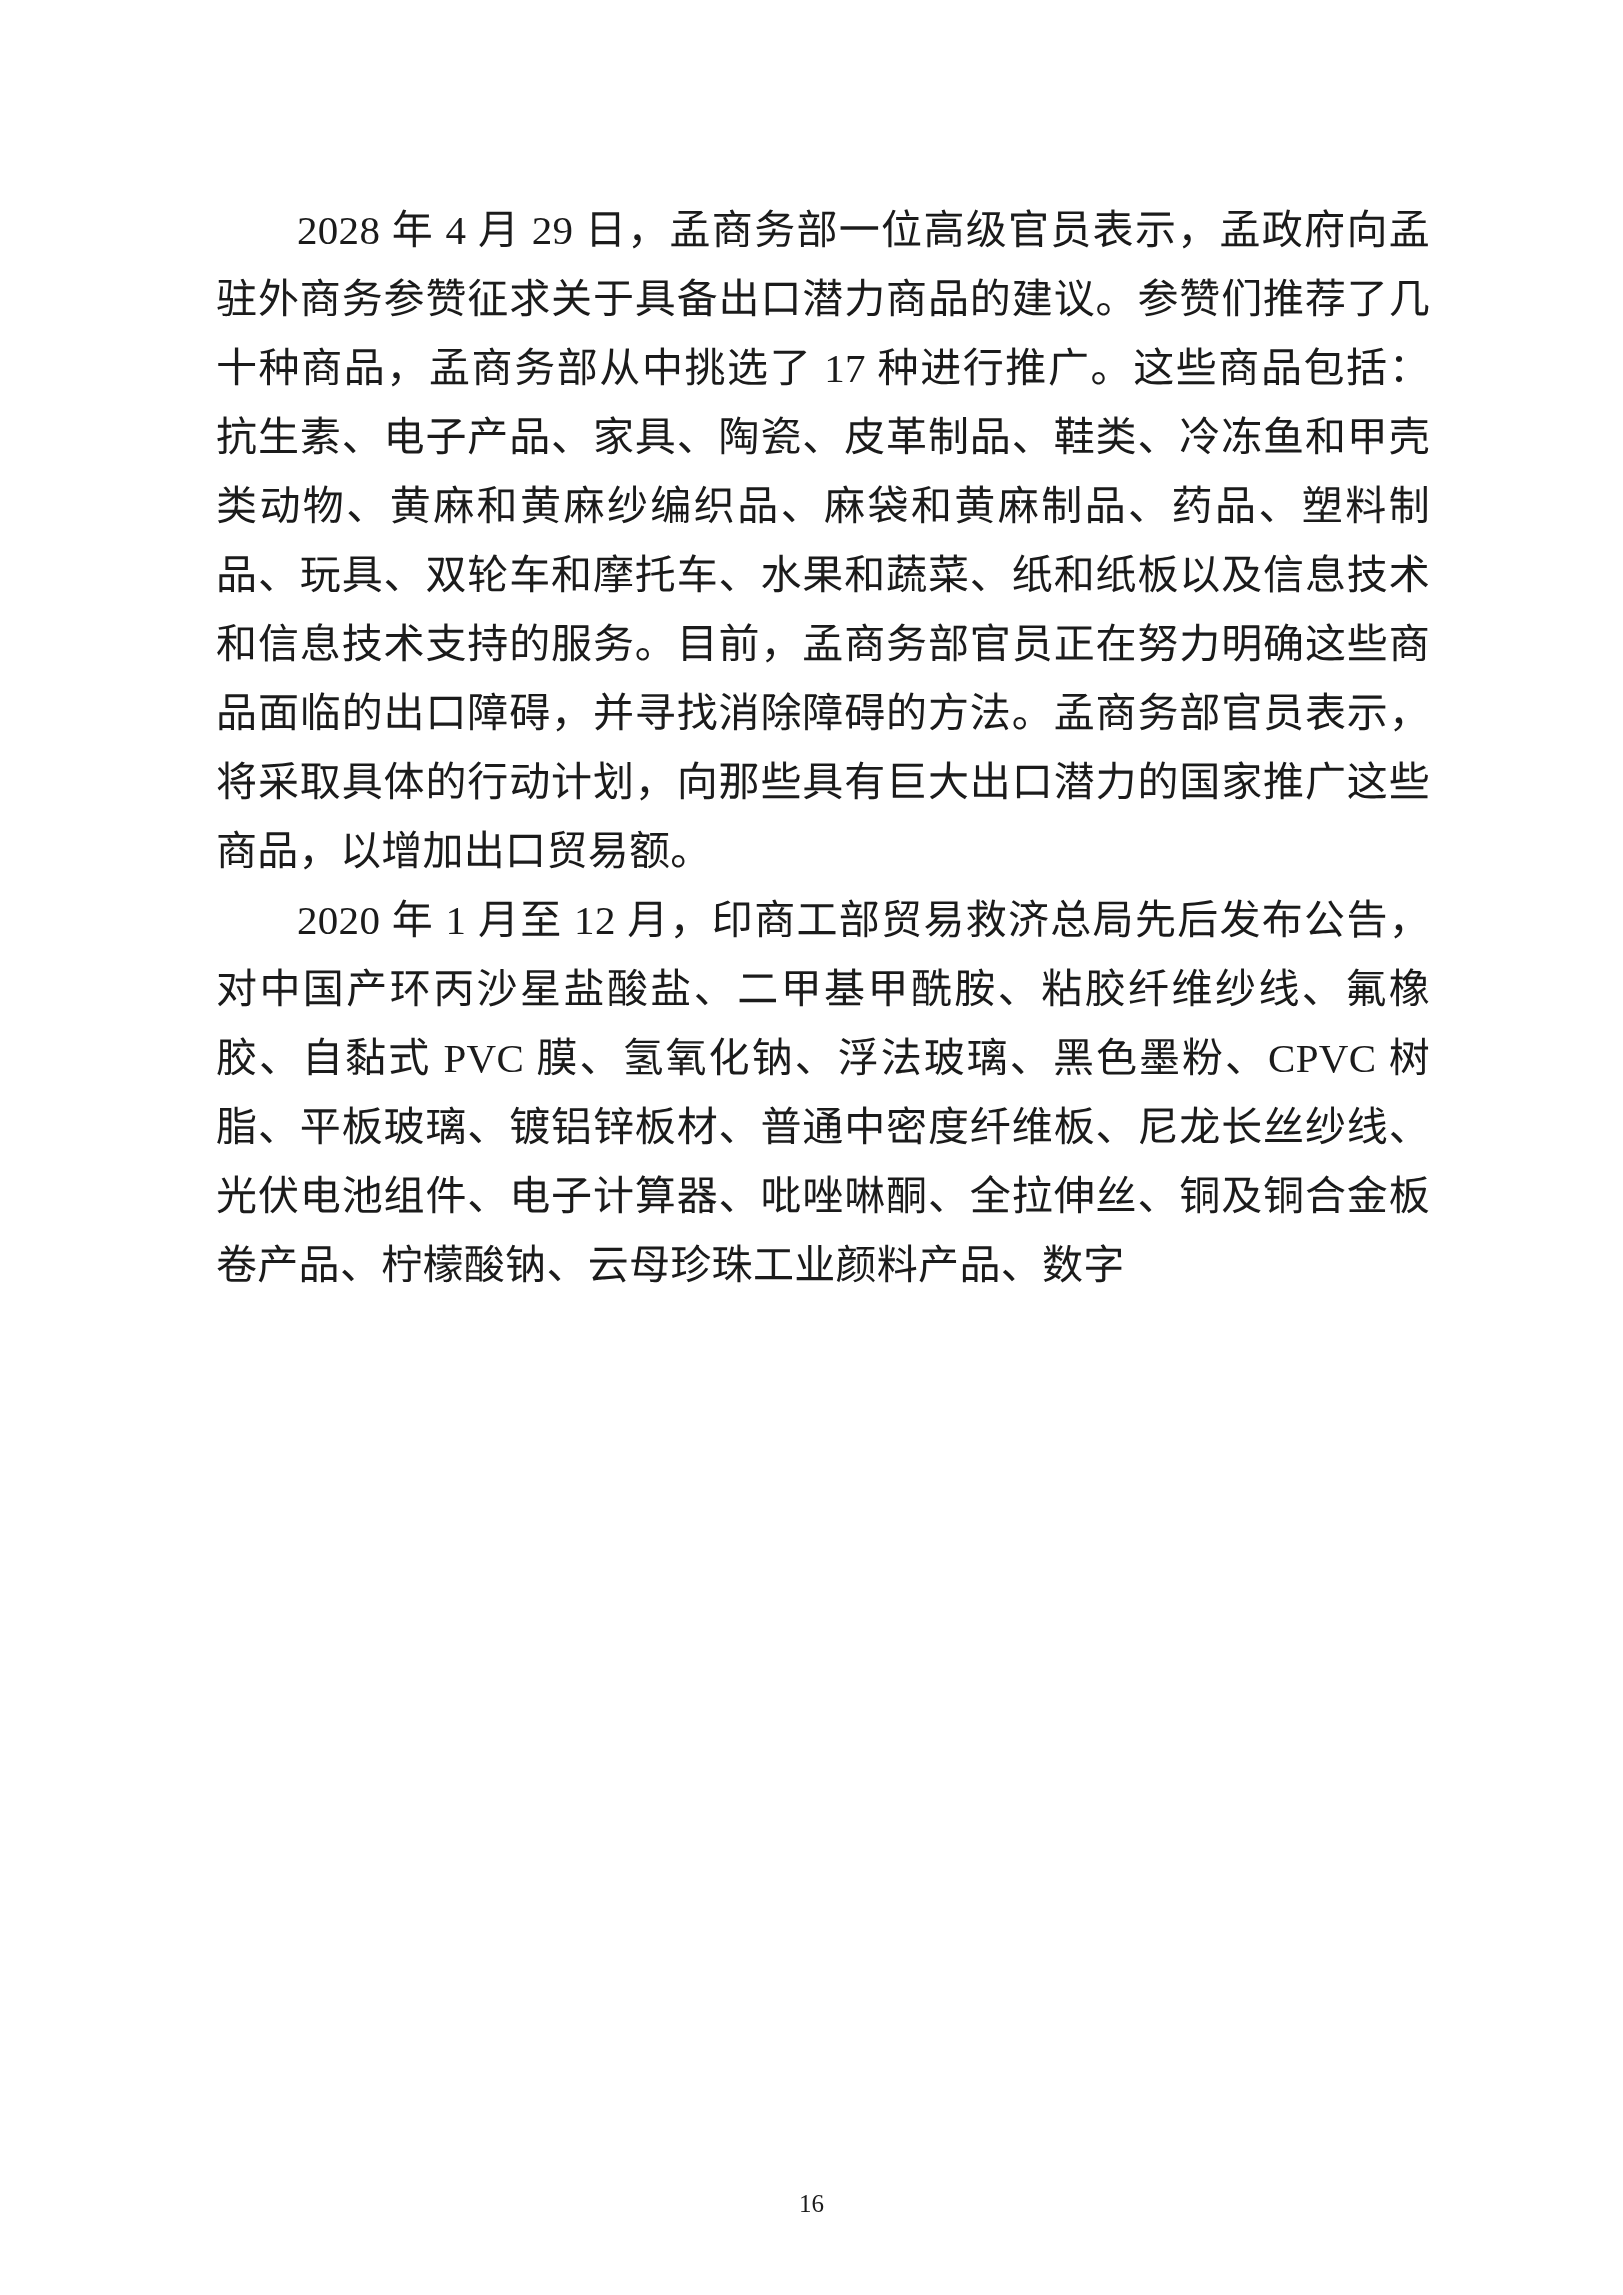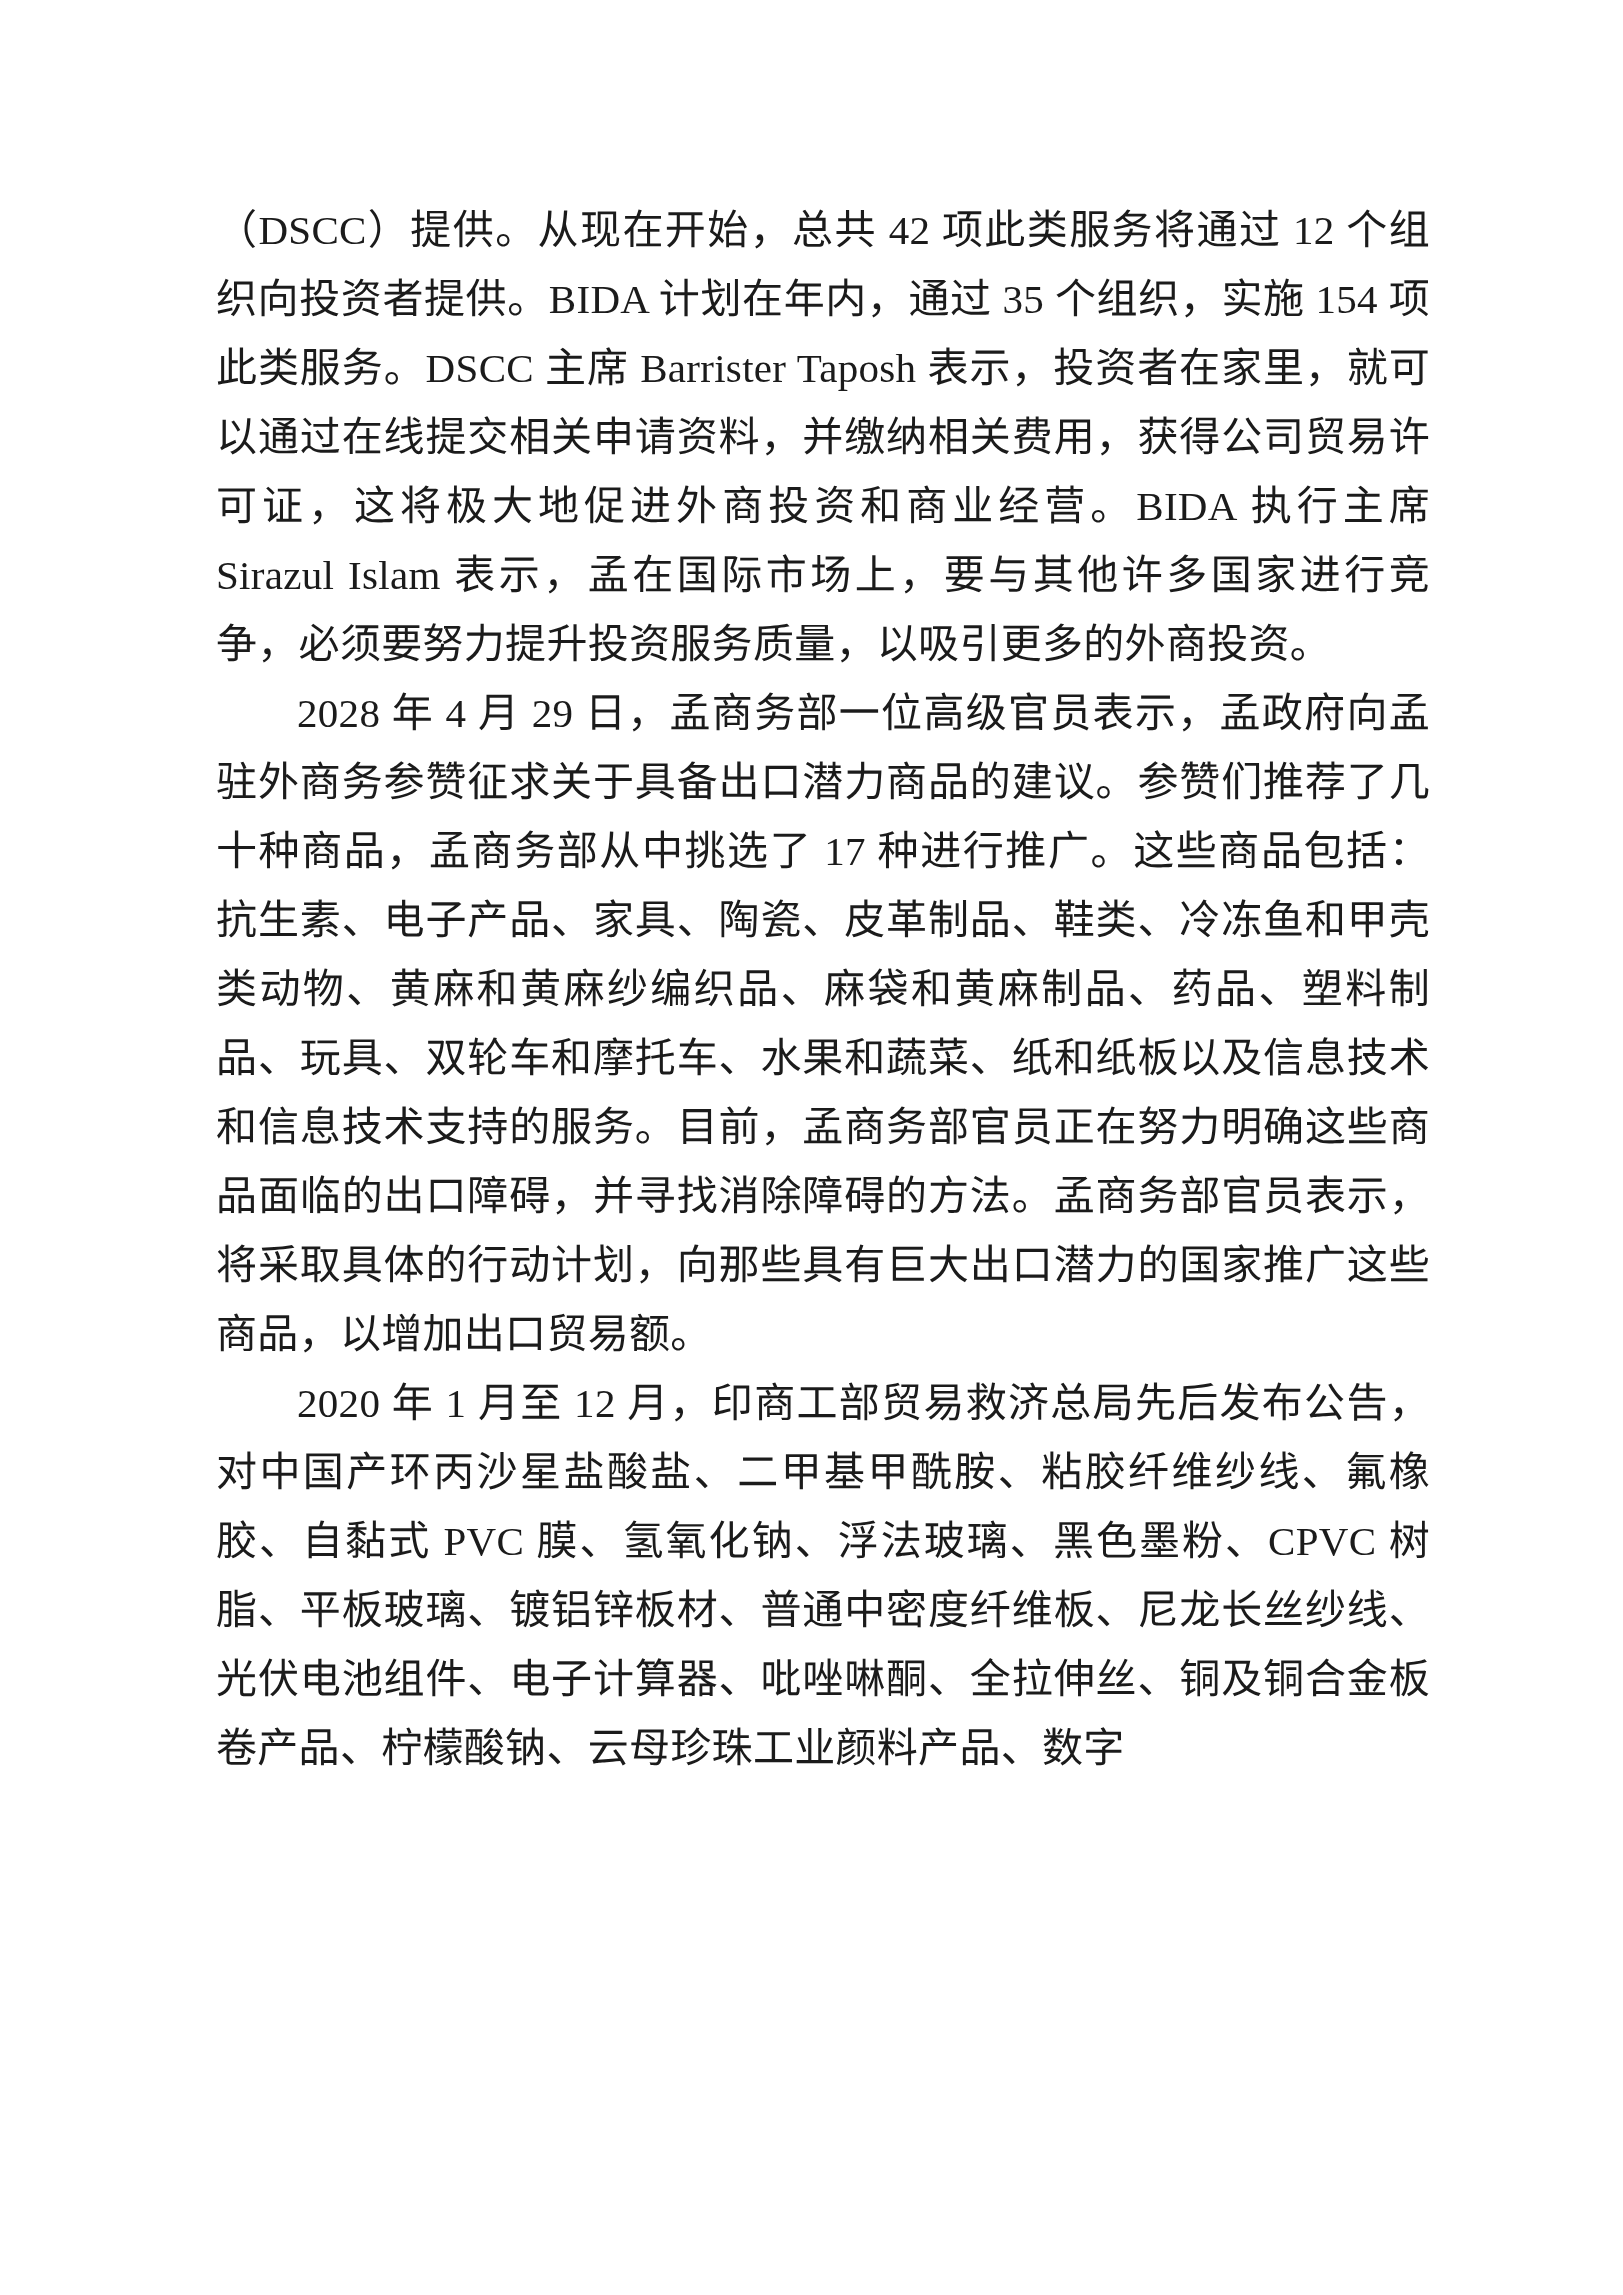--- a/index.html
+++ b/index.html
@@ -57,18 +57,18 @@
     font-size: 25px;
     font-family: "Liberation Serif", "DejaVu Serif", serif;
     color: #1b1b1b;
   }
 </style>
 </head>
 <body>
 
 <div class="page">
   <div class="body-text">
-    <p class="para">（DSCC）提供。从现在开始，总共 42 项此类服务将通过 12 个组织向投资者提供。BIDA 计划在年内，通过 35 个组织，实施 154 项此类服务。DSCC 主席 Barrister Taposh 表示，投资者在家里，就可以通过在线提交相关申请资料，并缴纳相关费用，获得公司贸易许可证，这将极大地促进外商投资和商业经营。BIDA 执行主席 Sirazul Islam 表示，孟在国际市场上，要与其他许多国家进行竞争，必须要努力提升投资服务质量，以吸引更多的外商投资。</p>
     <p class="para indent">2028 年 4 月 29 日，孟商务部一位高级官员表示，孟政府向孟驻外商务参赞征求关于具备出口潜力商品的建议。参赞们推荐了几十种商品，孟商务部从中挑选了 17 种进行推广。这些商品包括：抗生素、电子产品、家具、陶瓷、皮革制品、鞋类、冷冻鱼和甲壳类动物、黄麻和黄麻纱编织品、麻袋和黄麻制品、药品、塑料制品、玩具、双轮车和摩托车、水果和蔬菜、纸和纸板以及信息技术和信息技术支持的服务。目前，孟商务部官员正在努力明确这些商品面临的出口障碍，并寻找消除障碍的方法。孟商务部官员表示，将采取具体的行动计划，向那些具有巨大出口潜力的国家推广这些商品，以增加出口贸易额。</p>
     <p class="para indent">2020 年 1 月至 12 月，印商工部贸易救济总局先后发布公告，对中国产环丙沙星盐酸盐、二甲基甲酰胺、粘胶纤维纱线、氟橡胶、自黏式 PVC 膜、氢氧化钠、浮法玻璃、黑色墨粉、CPVC 树脂、平板玻璃、镀铝锌板材、普通中密度纤维板、尼龙长丝纱线、光伏电池组件、电子计算器、吡唑啉酮、全拉伸丝、铜及铜合金板卷产品、柠檬酸钠、云母珍珠工业颜料产品、数字</p>
   </div>
+  <div class="page-number">16</div>
 </div>
 
 
 </body></html>

